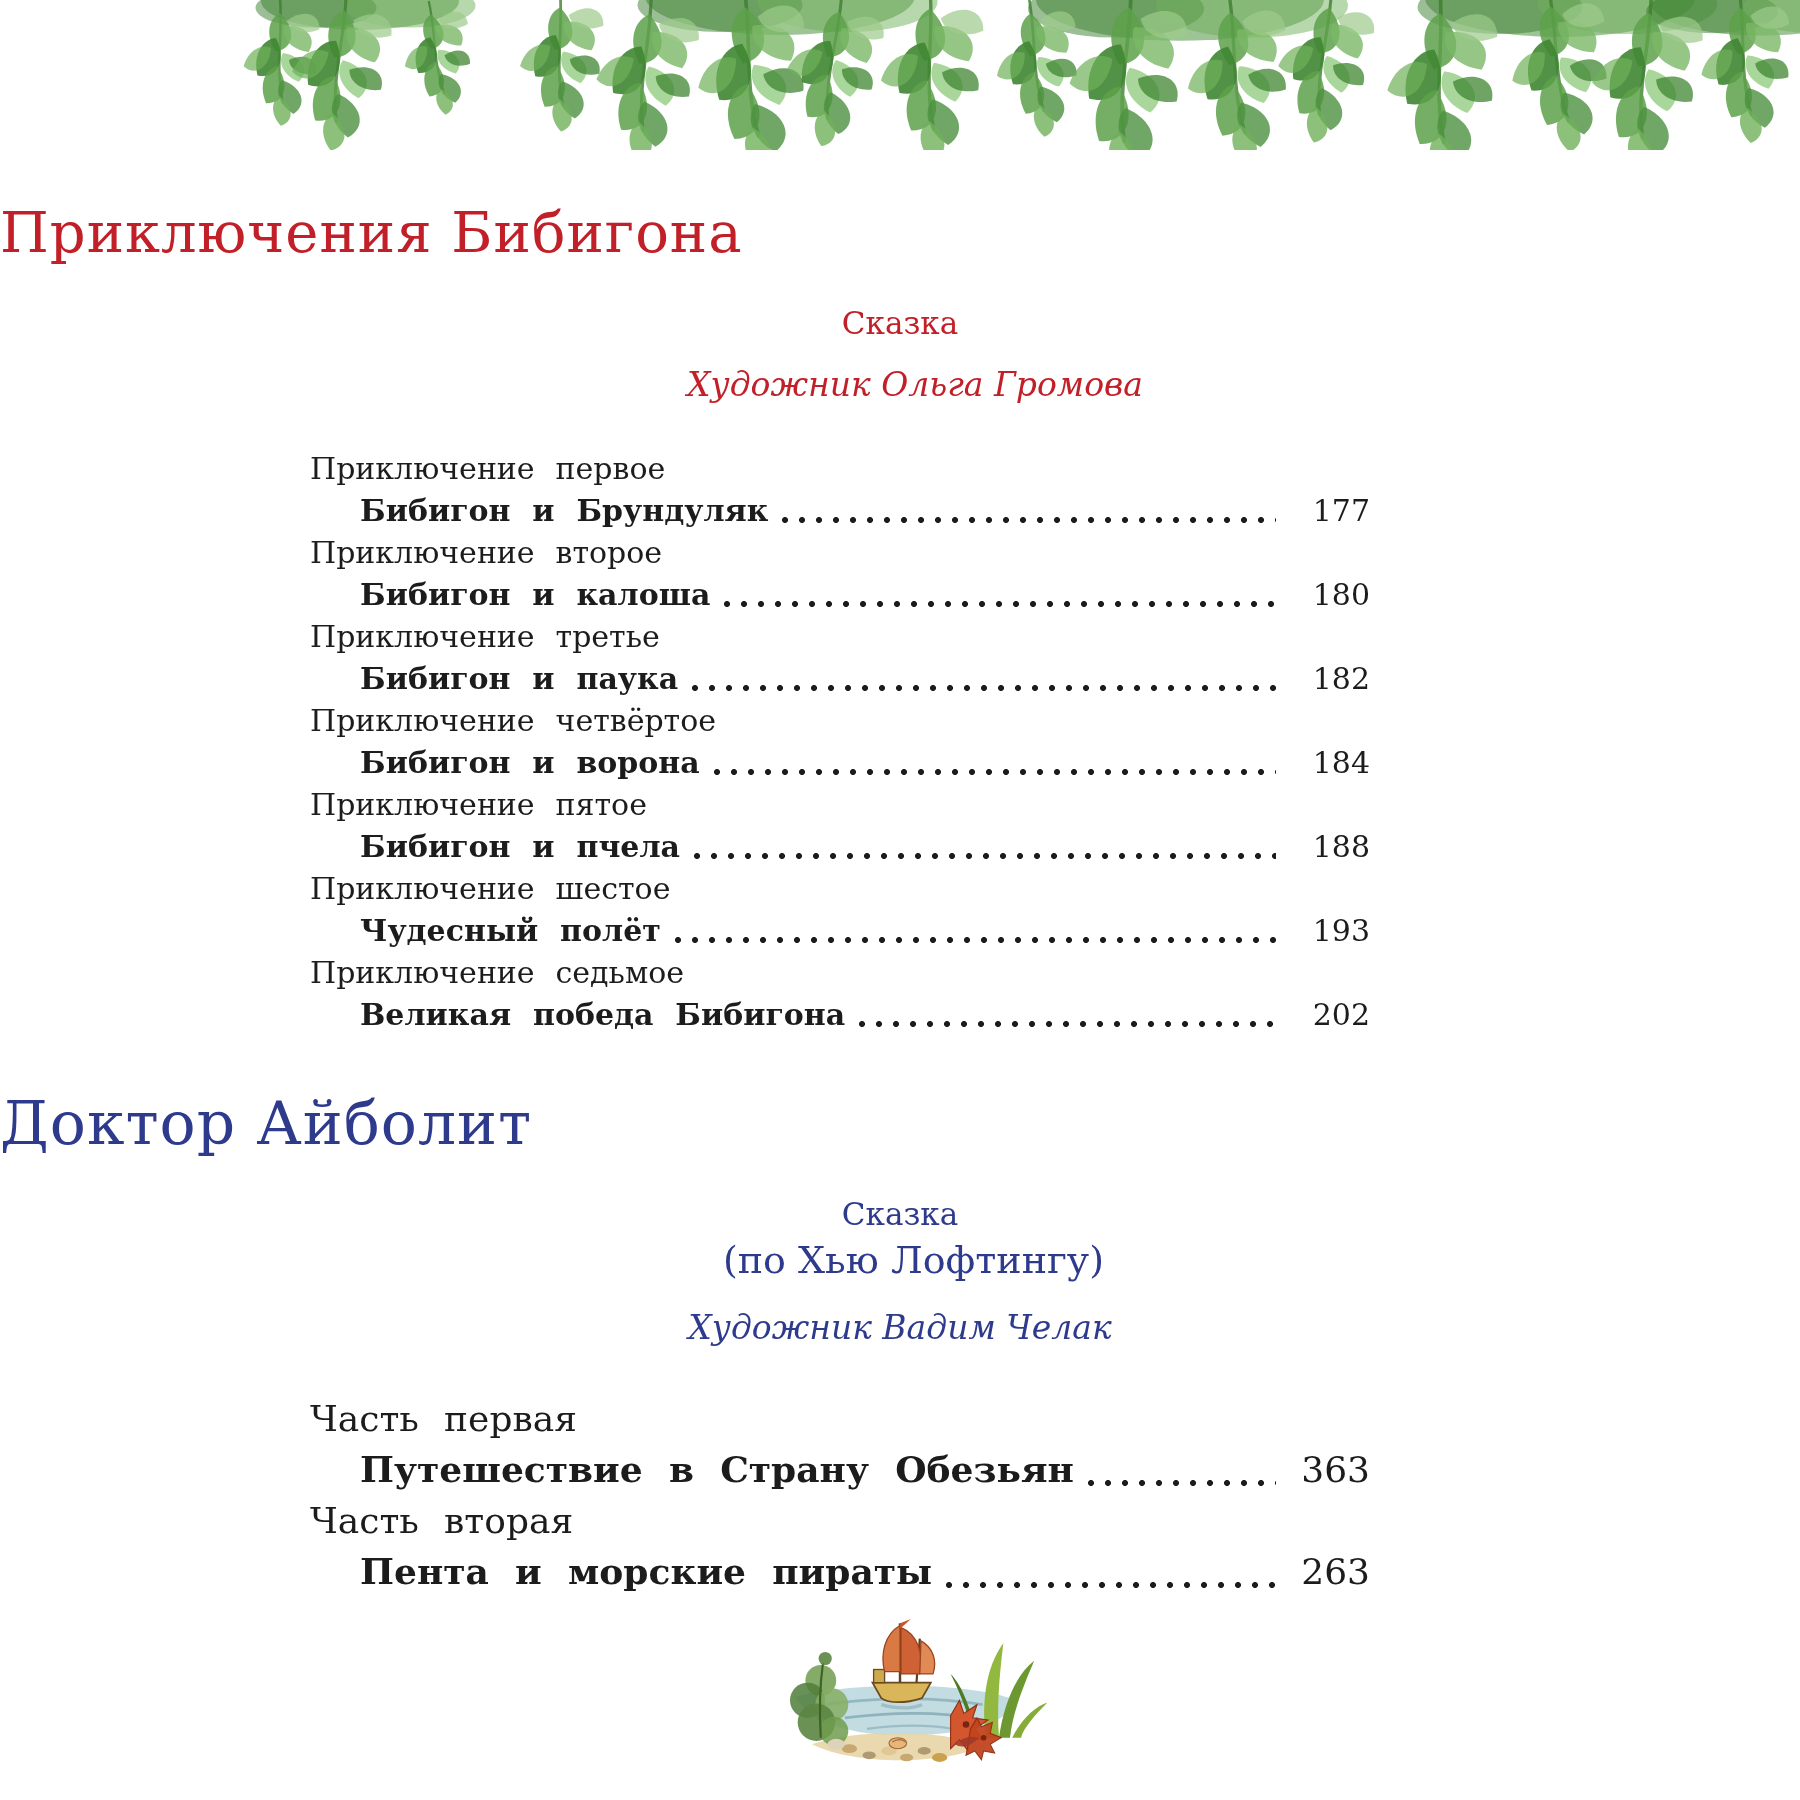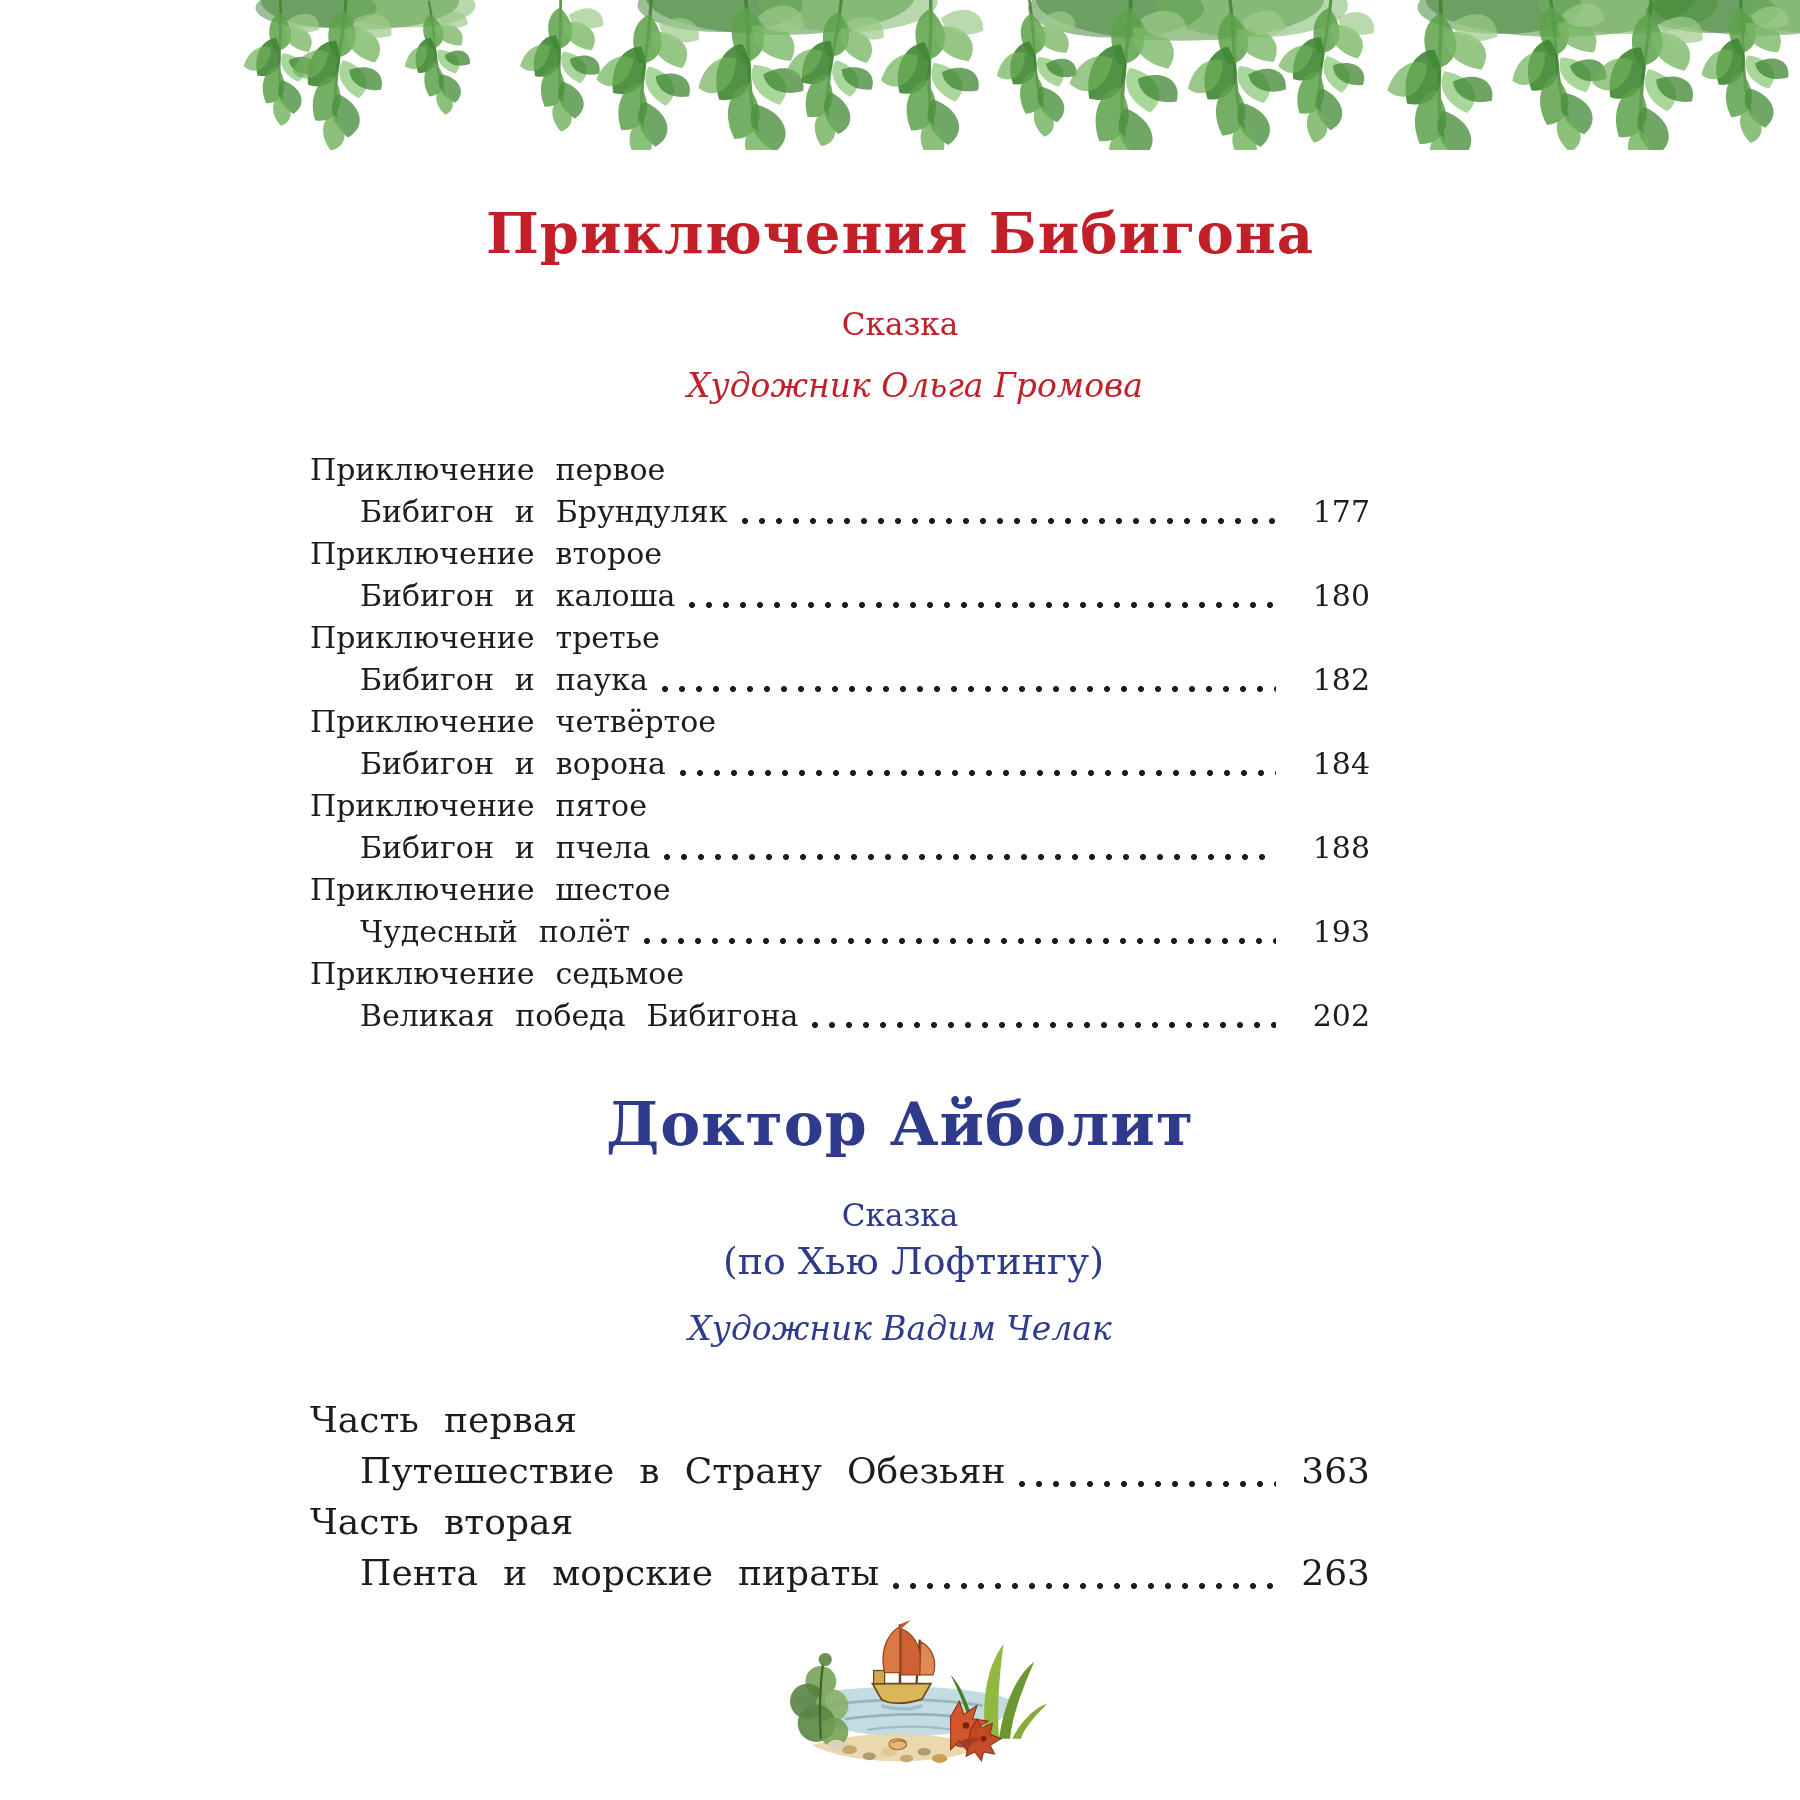--- a/index.html
+++ b/index.html
@@ -8,22 +8,22 @@
     background: #ffffff;
     font-family: "DejaVu Serif", "Liberation Serif", serif;
     color: #1c1c1c;
     overflow: hidden;
   }
   .page { position: relative; width: 1800px; height: 1800px; }
 
   .foliage-band { display: block; width: 1800px; height: 150px; }
 
   .section-title {
-    text-align: center;
-    font-weight: bold;
+    text-align: left;
+    font-weight: normal;
     letter-spacing: 1px;
   }
   .s1-title { margin-top: 50px; font-size: 56px; color: #c22029; }
   .s2-title { margin-top: 52px; font-size: 60px; color: #2e3b8d; }
 
   .subtitle { text-align: center; font-size: 31px; }
   .s1-sub { margin-top: 40px; color: #c22029; }
   .s2-sub { margin-top: 38px; color: #2e3b8d; }
   .s2-sub2 { margin-top: 6px; text-align: center; font-size: 38px; color: #2e3b8d; padding-left: 27px; }
 
@@ -37,21 +37,21 @@
     font-size: 30px;
     color: #1c1c1c;
     word-spacing: 0.38em;
   }
   .toc-1 { margin-top: 44px; }
   .toc-2 { margin-top: 46px; font-size: 36px; }
   .toc-1 .toc-line { line-height: 42px; height: 42px; }
   .toc-2 .toc-line { line-height: 51px; height: 51px; }
 
   .toc-sub { display: flex; align-items: baseline; }
-  .toc-sub .toc-title { padding-left: 50px; white-space: nowrap; }
+  .toc-sub .toc-title { padding-left: 50px; white-space: nowrap; font-weight: bold; }
   .dots {
     flex: 1 1 auto;
     align-self: flex-end;
     height: 9px;
     margin: 0 10px 7px 14px;
     background-image: radial-gradient(circle at 3px 4px, #1c1c1c 2.6px, rgba(0,0,0,0) 3.4px);
     background-size: 17px 9px;
     background-repeat: repeat-x;
     background-position: left bottom;
   }

